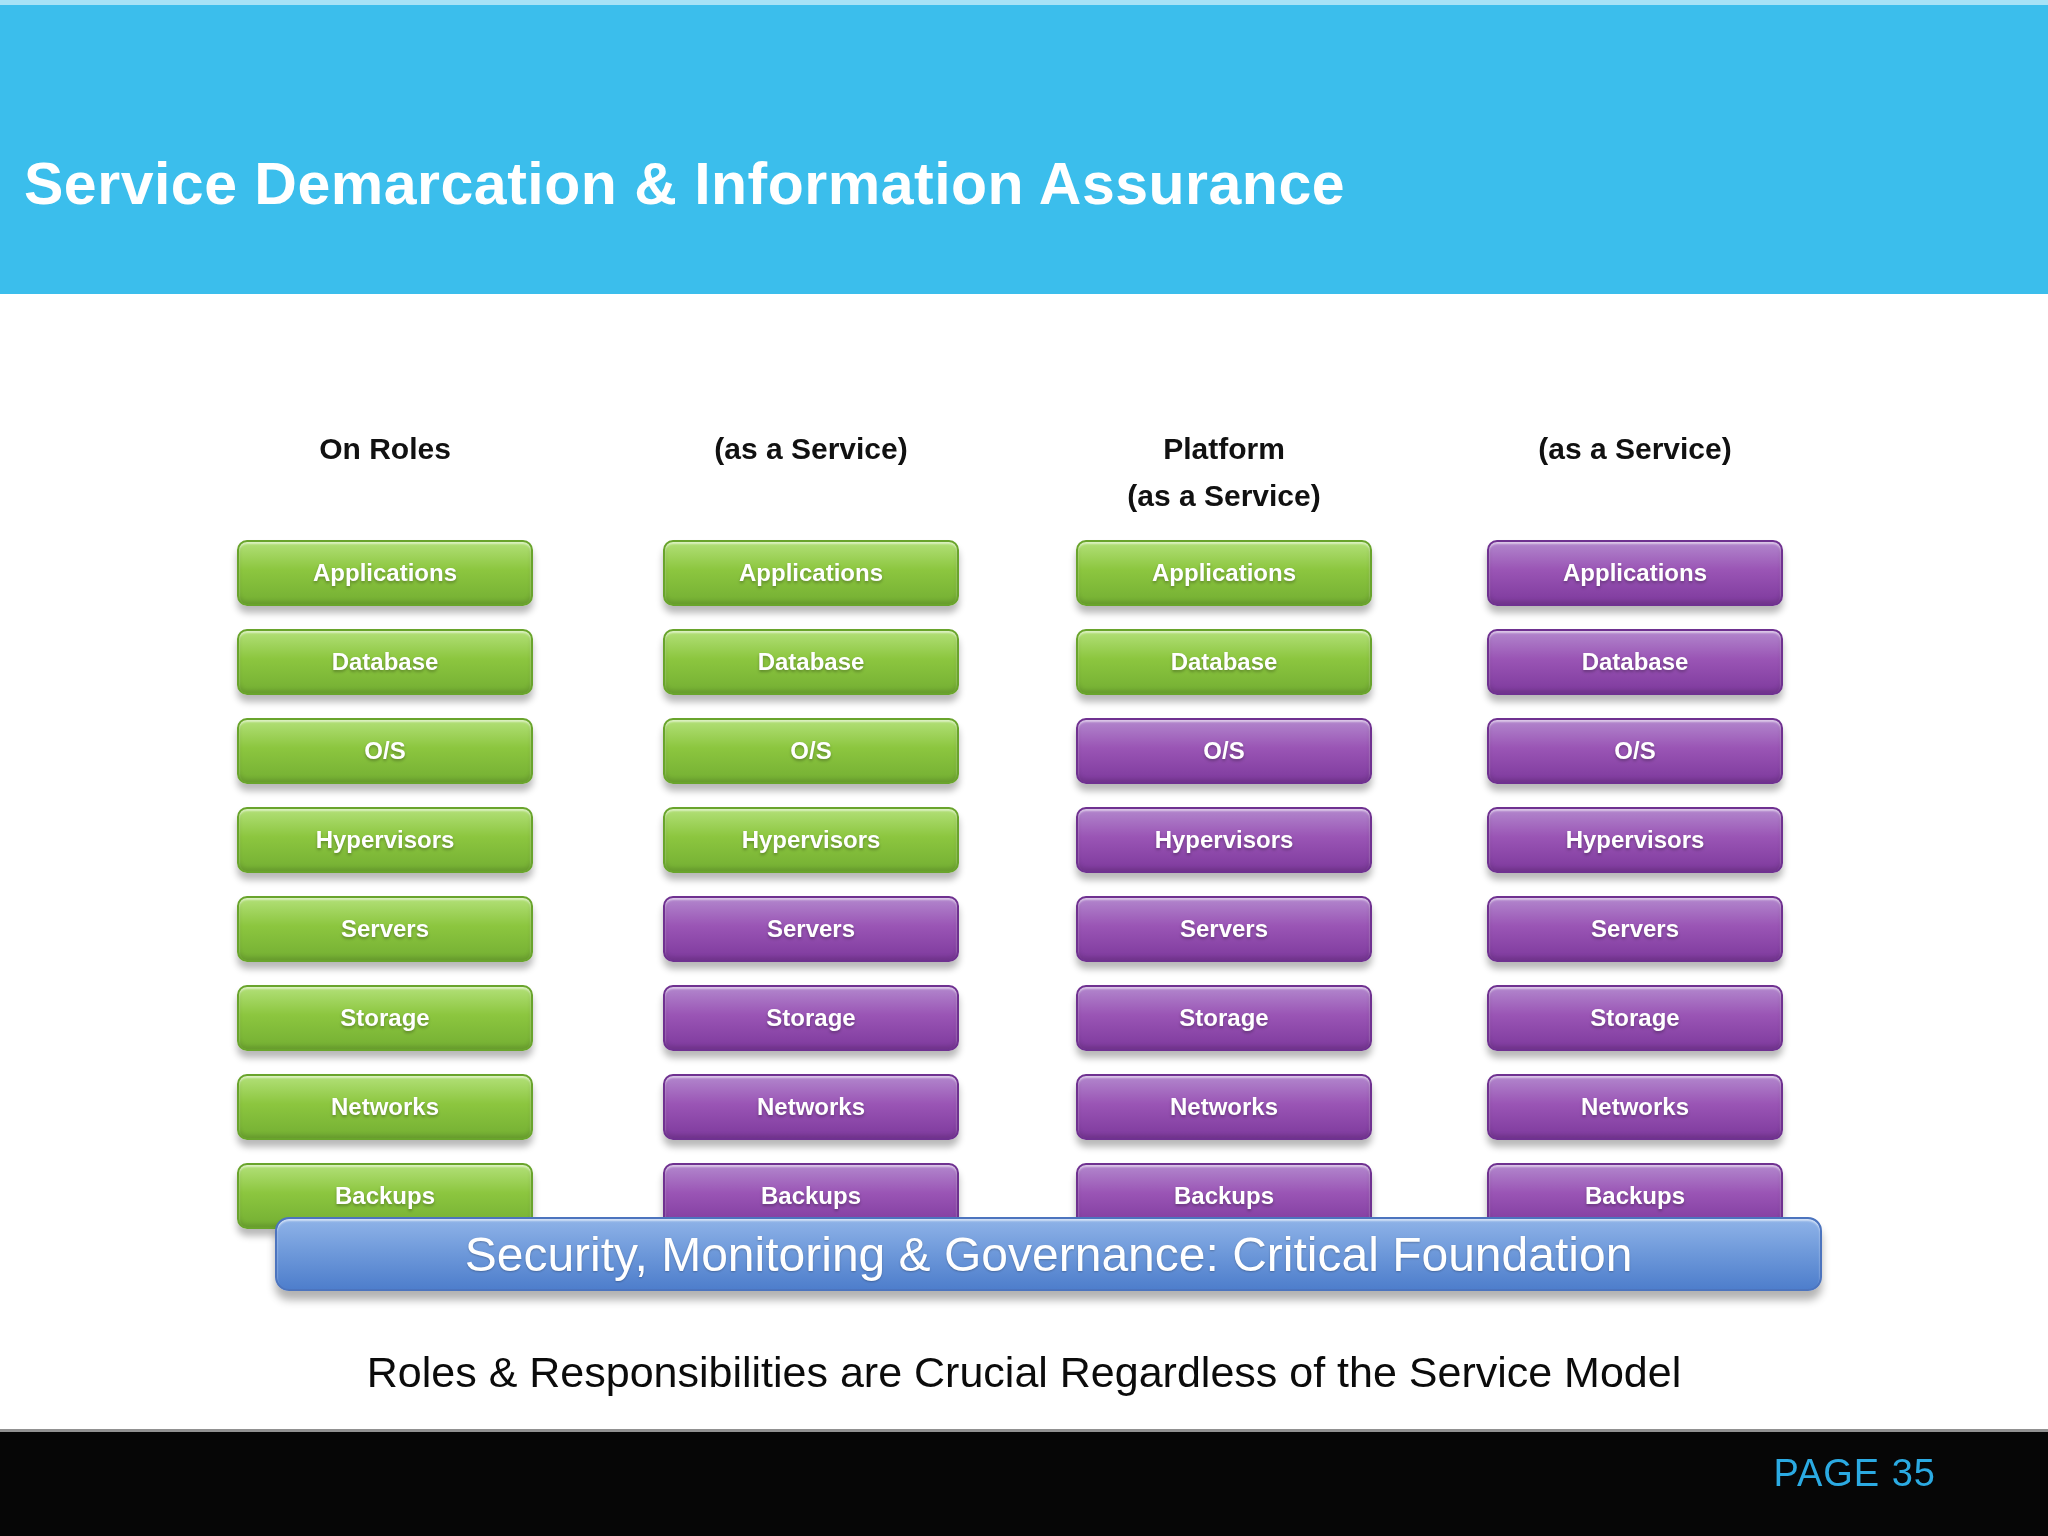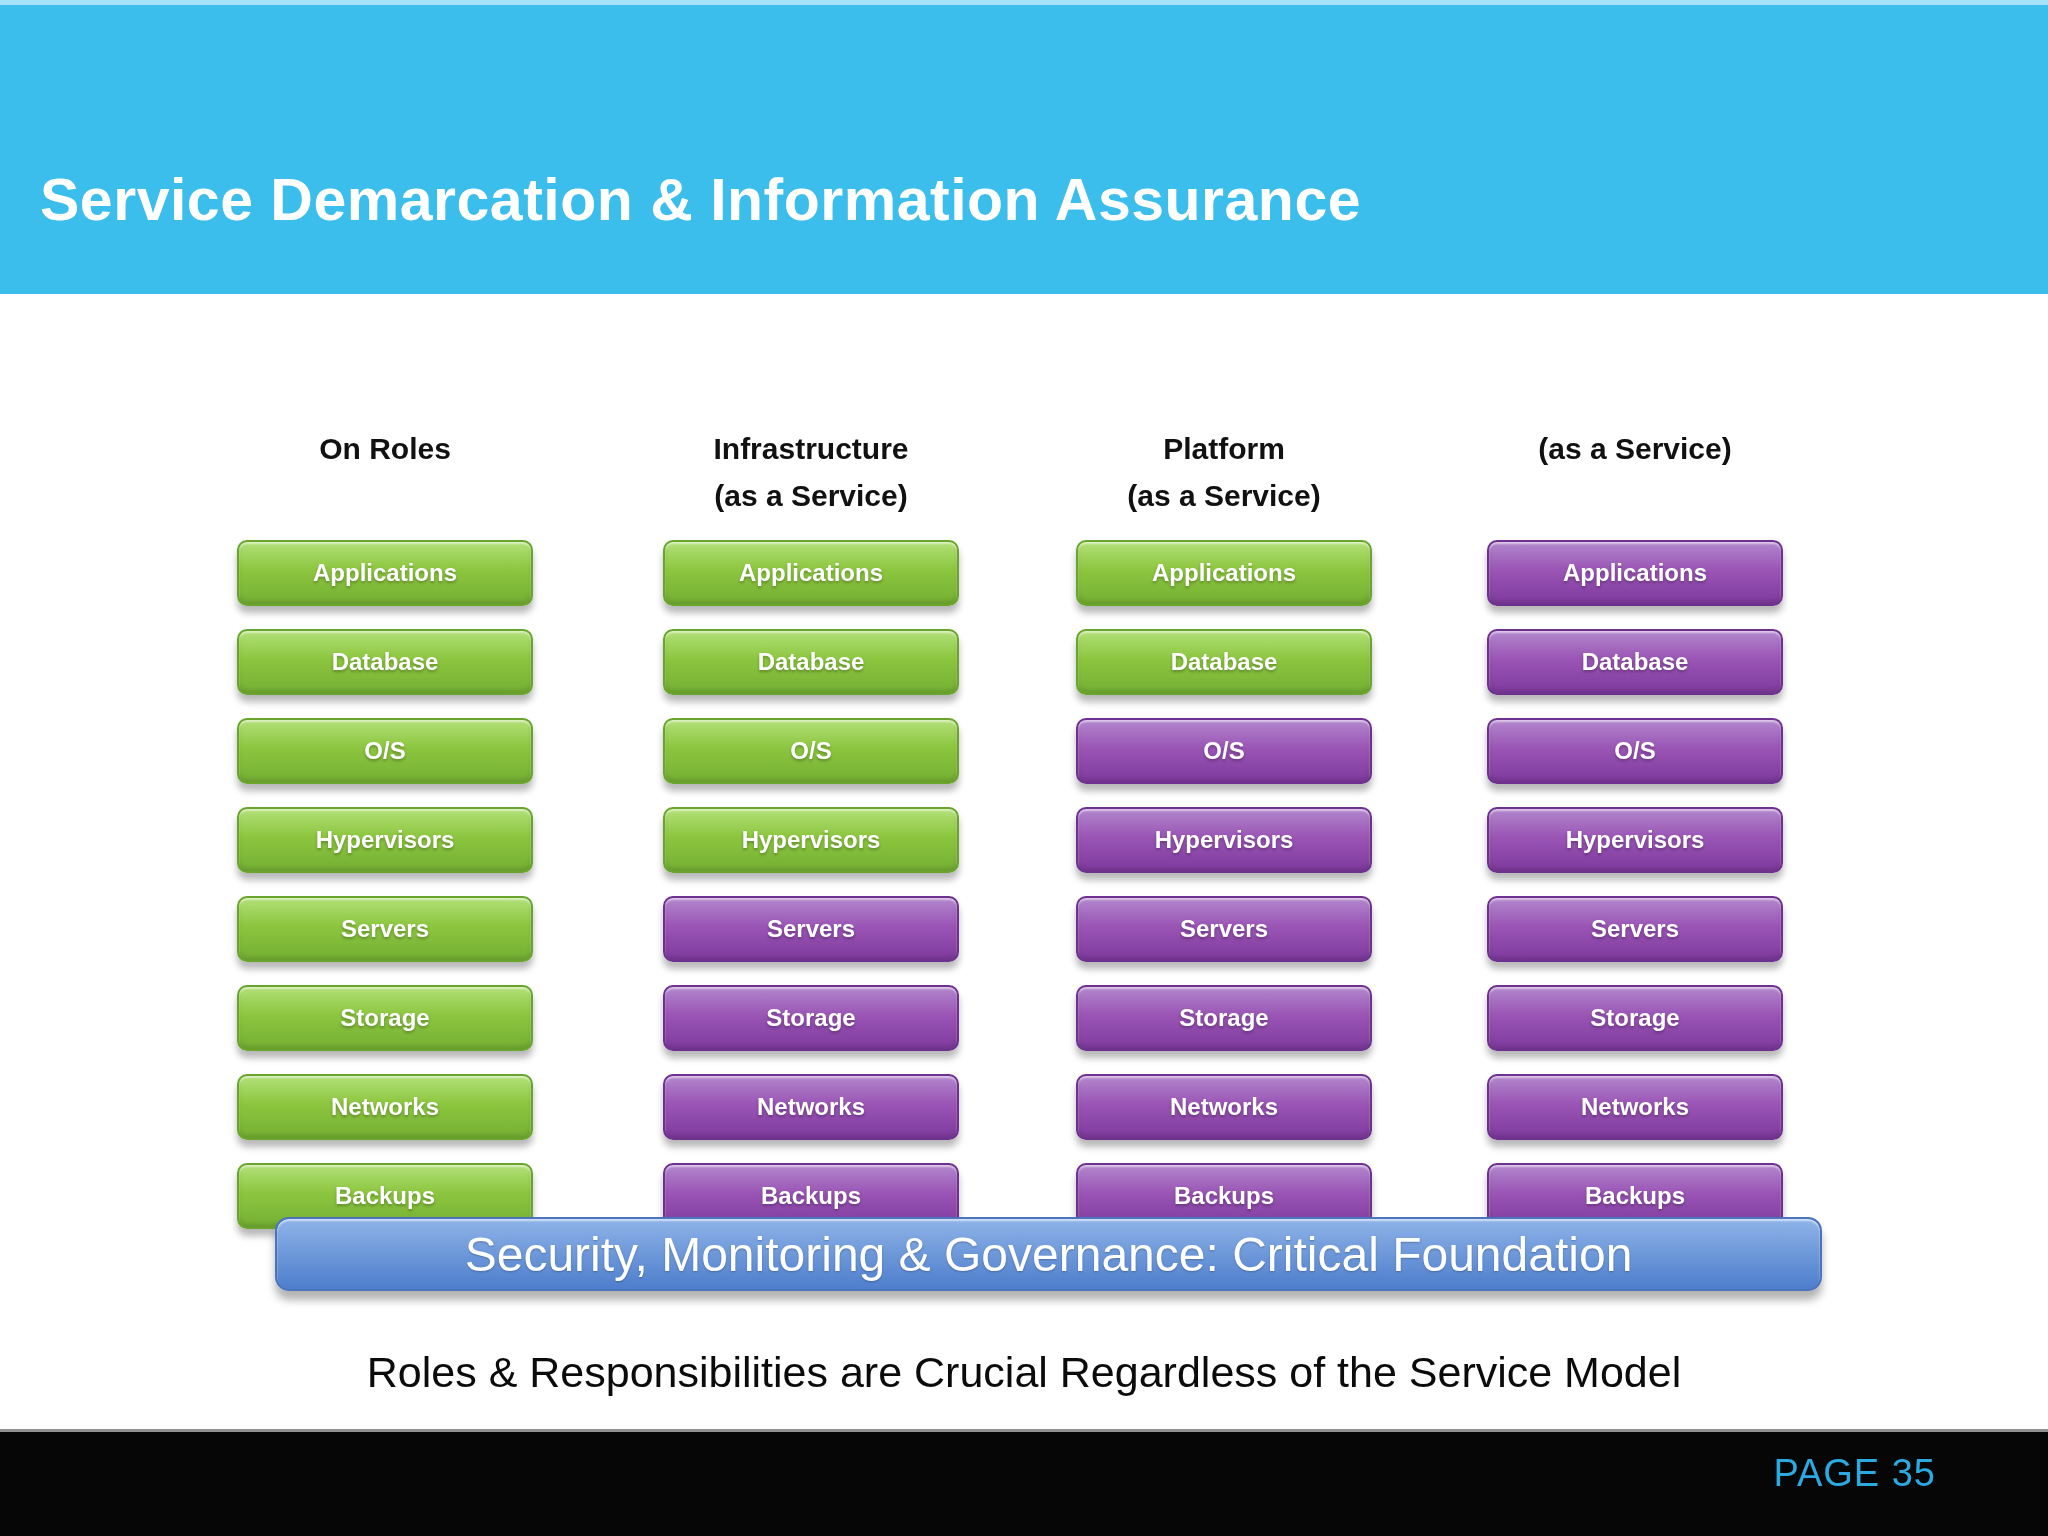--- a/index.html
+++ b/index.html
@@ -10,21 +10,21 @@
   
   .titlebar{
     position:absolute;left:0;top:0;width:100%;height:294px;
     background:var(--header_blue);
   }
   .titlebar .topline{
     position:absolute;left:0;top:0;width:100%;height:5px;
     background:rgba(255,255,255,0.55);
   }
   .slide-title{
-    position:absolute;left:24px;top:150px;margin:16px;
+    position:absolute;left:24px;top:150px;margin:0;
     color:#ffffff;font-size:59px;font-weight:bold;letter-spacing:0.5px;
   }
   
   .col{position:absolute;top:425px;width:296px;}
   .col-head{
     text-align:center;color:#111111;font-weight:bold;
     font-size:30px;line-height:47px;height:115px;
   }
   .chip{
     height:62px;margin-bottom:23px;border-radius:10px;
@@ -90,21 +90,20 @@
     <div class="chip green">O/S</div>
     <div class="chip green">Hypervisors</div>
     <div class="chip green">Servers</div>
     <div class="chip green">Storage</div>
     <div class="chip green">Networks</div>
     <div class="chip green">Backups</div>
   </div>
 
   <div class="col" style="left:663px">
     <div class="col-head">
-      <div>Infrastructure</div>
       <div>(as a Service)</div>
     </div>
     <div class="chip green">Applications</div>
     <div class="chip green">Database</div>
     <div class="chip green">O/S</div>
     <div class="chip green">Hypervisors</div>
     <div class="chip purple">Servers</div>
     <div class="chip purple">Storage</div>
     <div class="chip purple">Networks</div>
     <div class="chip purple">Backups</div>

